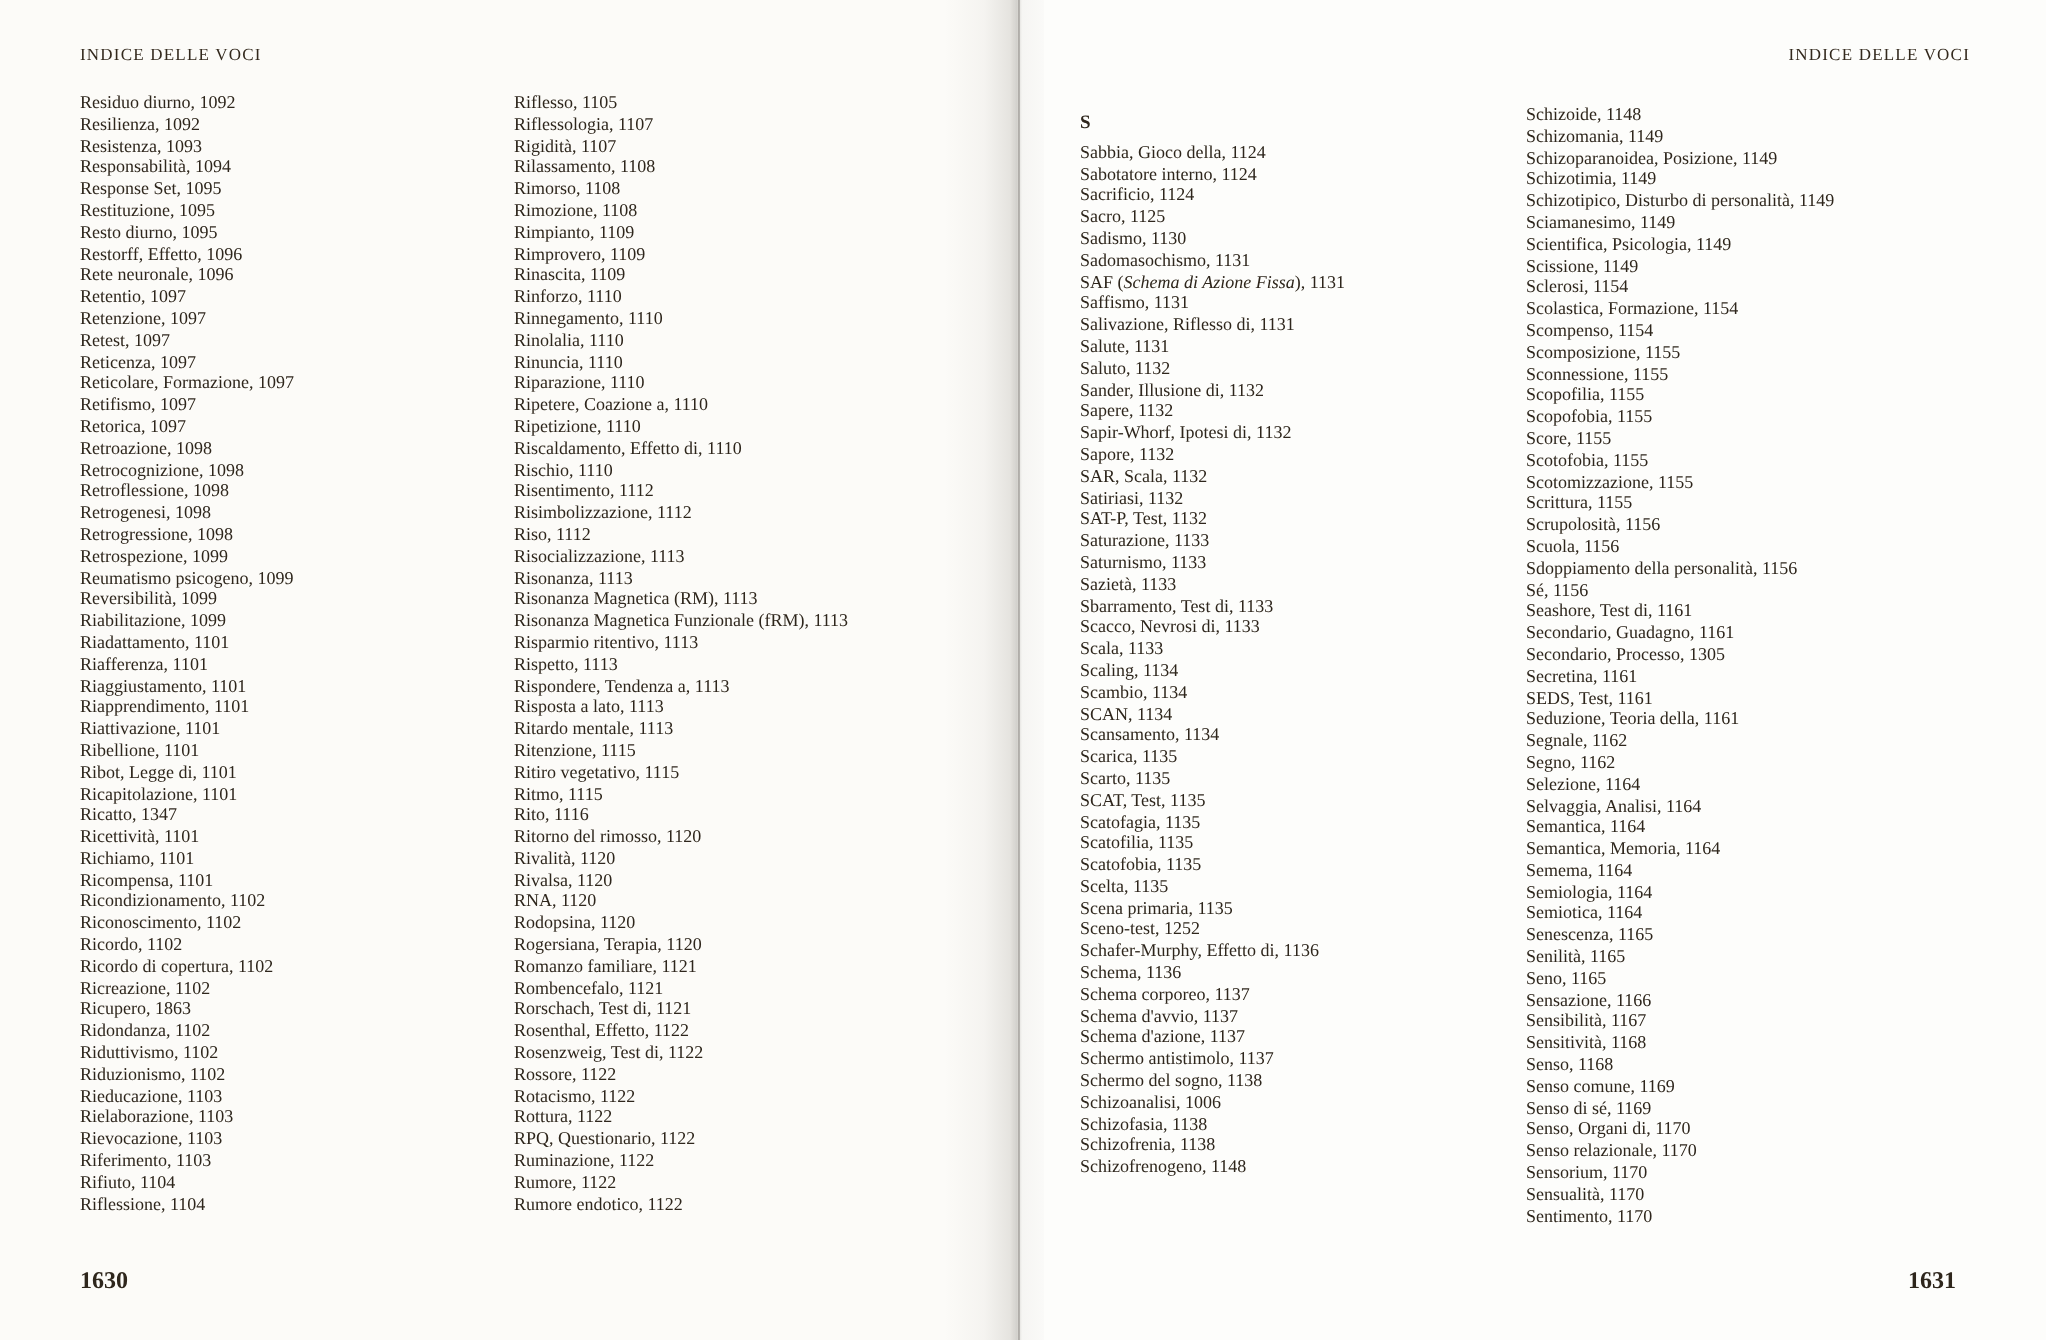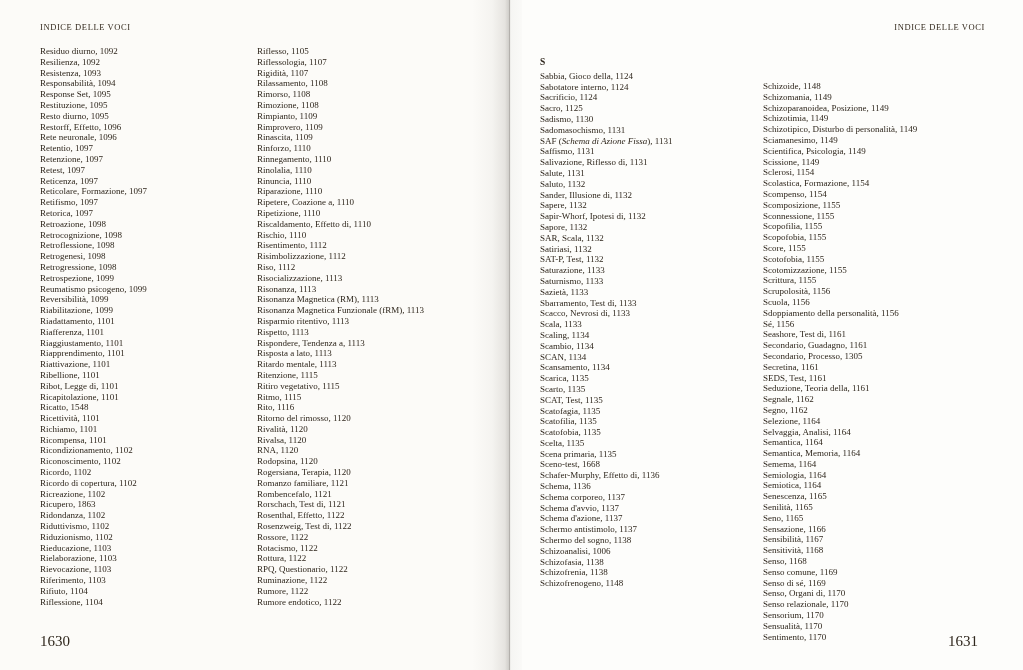--- a/index.html
+++ b/index.html
@@ -52,37 +52,38 @@
   .col {
     position:absolute;
     font-size:9px;
     line-height:10.8px;
     white-space:nowrap;
     color:#2e261c;
   }
   .col-1 { left:40px;  top:46px; width:210px; }
   .col-2 { left:257px; top:46px; width:225px; }
   .col-3 { left:33px;  top:52px; width:222px; }  
-  .col-4 { left:256px; top:52px; width:235px;margin-top:29px; }
+  .col-4 { left:256px; top:52px; width:235px; }
 
   .page-right .col { position:absolute; }
 
   .entry { height:10.8px; }
   .section-heading {
     font-weight:bold;
     font-size:9.5px;
     margin-top:5px;
     margin-bottom:3px;
     height:10.8px;
     color:#2e261c;
   }
   .page-number {
     position:absolute;
-    font-size:15px;
+    font-size:12px;
     color:#2e261c;
+    font-weight:bold;
   }
   .page-number.left  { left:40px;  top:633px; }
   .page-number.right { right:45px; top:633px; text-align:center; }
 </style>
 </head>
 <body>
 
 <div class="spread">
 
   <div class="page page-left">
@@ -115,21 +116,21 @@
         <div class="entry">Reversibilità, 1099</div>
         <div class="entry">Riabilitazione, 1099</div>
         <div class="entry">Riadattamento, 1101</div>
         <div class="entry">Riafferenza, 1101</div>
         <div class="entry">Riaggiustamento, 1101</div>
         <div class="entry">Riapprendimento, 1101</div>
         <div class="entry">Riattivazione, 1101</div>
         <div class="entry">Ribellione, 1101</div>
         <div class="entry">Ribot, Legge di, 1101</div>
         <div class="entry">Ricapitolazione, 1101</div>
-        <div class="entry">Ricatto, 1548</div>
+        <div class="entry">Ricatto, 1347</div>
         <div class="entry">Ricettività, 1101</div>
         <div class="entry">Richiamo, 1101</div>
         <div class="entry">Ricompensa, 1101</div>
         <div class="entry">Ricondizionamento, 1102</div>
         <div class="entry">Riconoscimento, 1102</div>
         <div class="entry">Ricordo, 1102</div>
         <div class="entry">Ricordo di copertura, 1102</div>
         <div class="entry">Ricreazione, 1102</div>
         <div class="entry">Ricupero, 1863</div>
         <div class="entry">Ridondanza, 1102</div>
@@ -236,21 +237,21 @@
           <div class="entry">SCAN, 1134</div>
           <div class="entry">Scansamento, 1134</div>
           <div class="entry">Scarica, 1135</div>
           <div class="entry">Scarto, 1135</div>
           <div class="entry">SCAT, Test, 1135</div>
           <div class="entry">Scatofagia, 1135</div>
           <div class="entry">Scatofilia, 1135</div>
           <div class="entry">Scatofobia, 1135</div>
           <div class="entry">Scelta, 1135</div>
           <div class="entry">Scena primaria, 1135</div>
-          <div class="entry">Sceno-test, 1668</div>
+          <div class="entry">Sceno-test, 1252</div>
           <div class="entry">Schafer-Murphy, Effetto di, 1136</div>
           <div class="entry">Schema, 1136</div>
           <div class="entry">Schema corporeo, 1137</div>
           <div class="entry">Schema d'avvio, 1137</div>
           <div class="entry">Schema d'azione, 1137</div>
           <div class="entry">Schermo antistimolo, 1137</div>
           <div class="entry">Schermo del sogno, 1138</div>
           <div class="entry">Schizoanalisi, 1006</div>
           <div class="entry">Schizofasia, 1138</div>
           <div class="entry">Schizofrenia, 1138</div>

